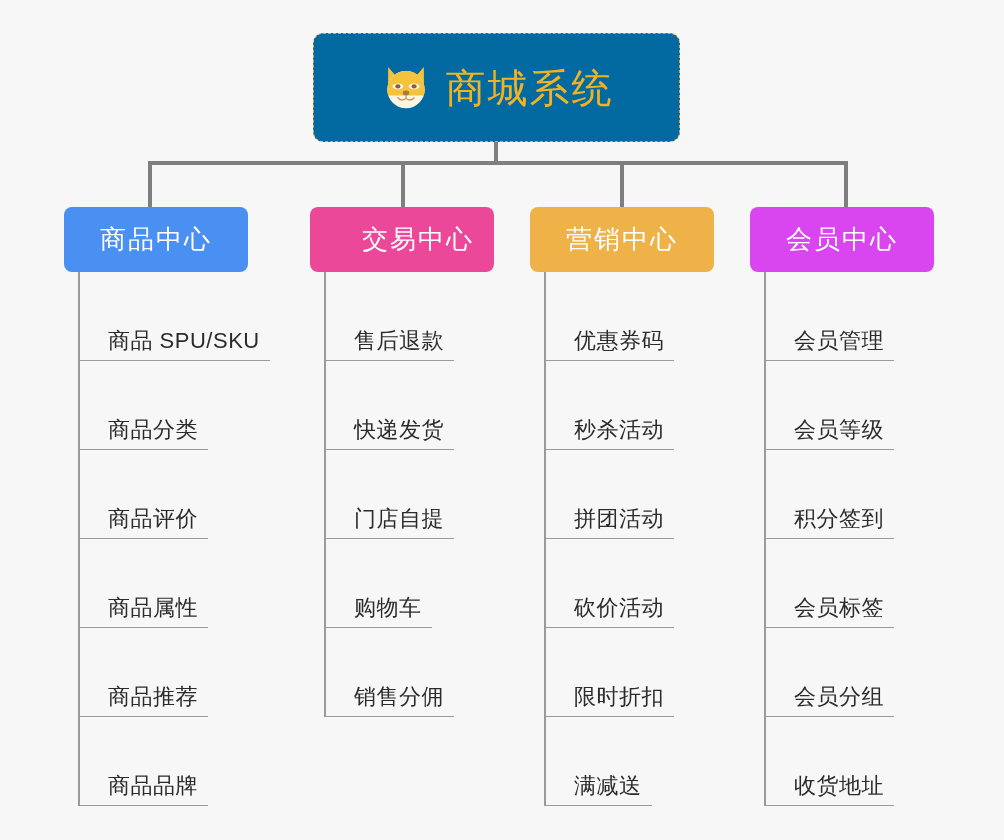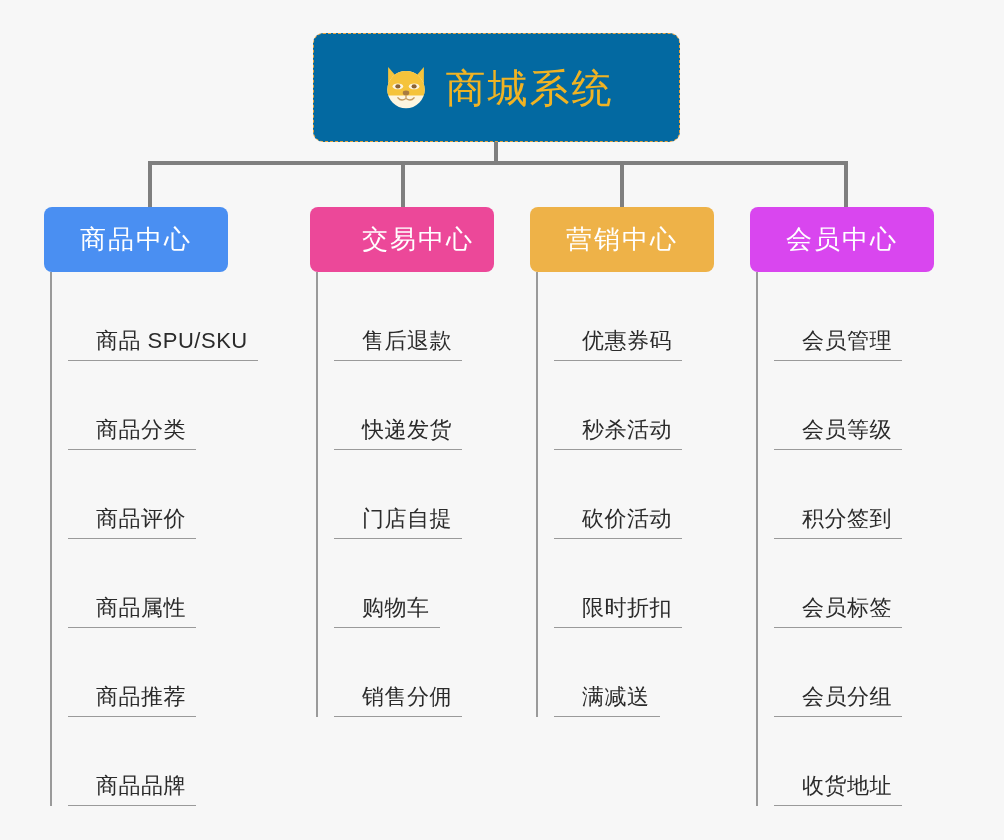--- a/index.html
+++ b/index.html
@@ -76,21 +76,21 @@
   .conn-drop.d1 { left: 148px; }
   .conn-drop.d2 { left: 401px; }
   .conn-drop.d3 { left: 620px; }
   .conn-drop.d4 { left: 844px; }
 
   
   .branch {
     position: absolute;
     top: 207px;
   }
-  .branch.b1 { left: 44px; }
+  .branch.b1 { left: 64px; }
   .branch.b2 { left: 310px; }
   .branch.b3 { left: 530px; }
   .branch.b4 { left: 750px; }
 
   .cat-box {
     width: 184px;
     height: 65px;
     box-sizing: border-box;
     border-radius: 8px;
     display: flex;
@@ -102,22 +102,22 @@
     user-select: none;
   }
   .branch.b1 .cat-box { background: #4a8ff2; }
   .branch.b2 .cat-box { background: #ec4899; padding-left: 32px; }
   .branch.b3 .cat-box { background: #eeb248; text-align: center; }
   .branch.b4 .cat-box { background: #d946ef; }
 
   
   .leaf-list {
     position: relative;
-    margin-left: 6px;
-    padding-left: 16px;
+    margin-left: 14px;
+    padding-left: 0;
     border-left: 2px solid #9a9a9a;
     width: 190px;
   }
   .leaf-item {
     position: relative;
     height: 89px;
     box-sizing: border-box;
     display: flex;
     align-items: flex-end;
     padding-left: 28px;
@@ -233,20 +233,24 @@
     <div class="leaf-list">
       <div class="leaf-item">
         <span class="leaf-label">优惠券码</span>
         <span class="leaf-underline" style="width: 128px;"></span>
       </div>
       <div class="leaf-item">
         <span class="leaf-label">秒杀活动</span>
         <span class="leaf-underline" style="width: 128px;"></span>
       </div>
       <div class="leaf-item">
+        <span class="leaf-label">拼团活动</span>
+        <span class="leaf-underline" style="width: 128px;"></span>
+      </div>
+      <div class="leaf-item">
         <span class="leaf-label">砍价活动</span>
         <span class="leaf-underline" style="width: 128px;"></span>
       </div>
       <div class="leaf-item">
         <span class="leaf-label">限时折扣</span>
         <span class="leaf-underline" style="width: 128px;"></span>
       </div>
       <div class="leaf-item">
         <span class="leaf-label">满减送</span>
         <span class="leaf-underline" style="width: 106px;"></span>

